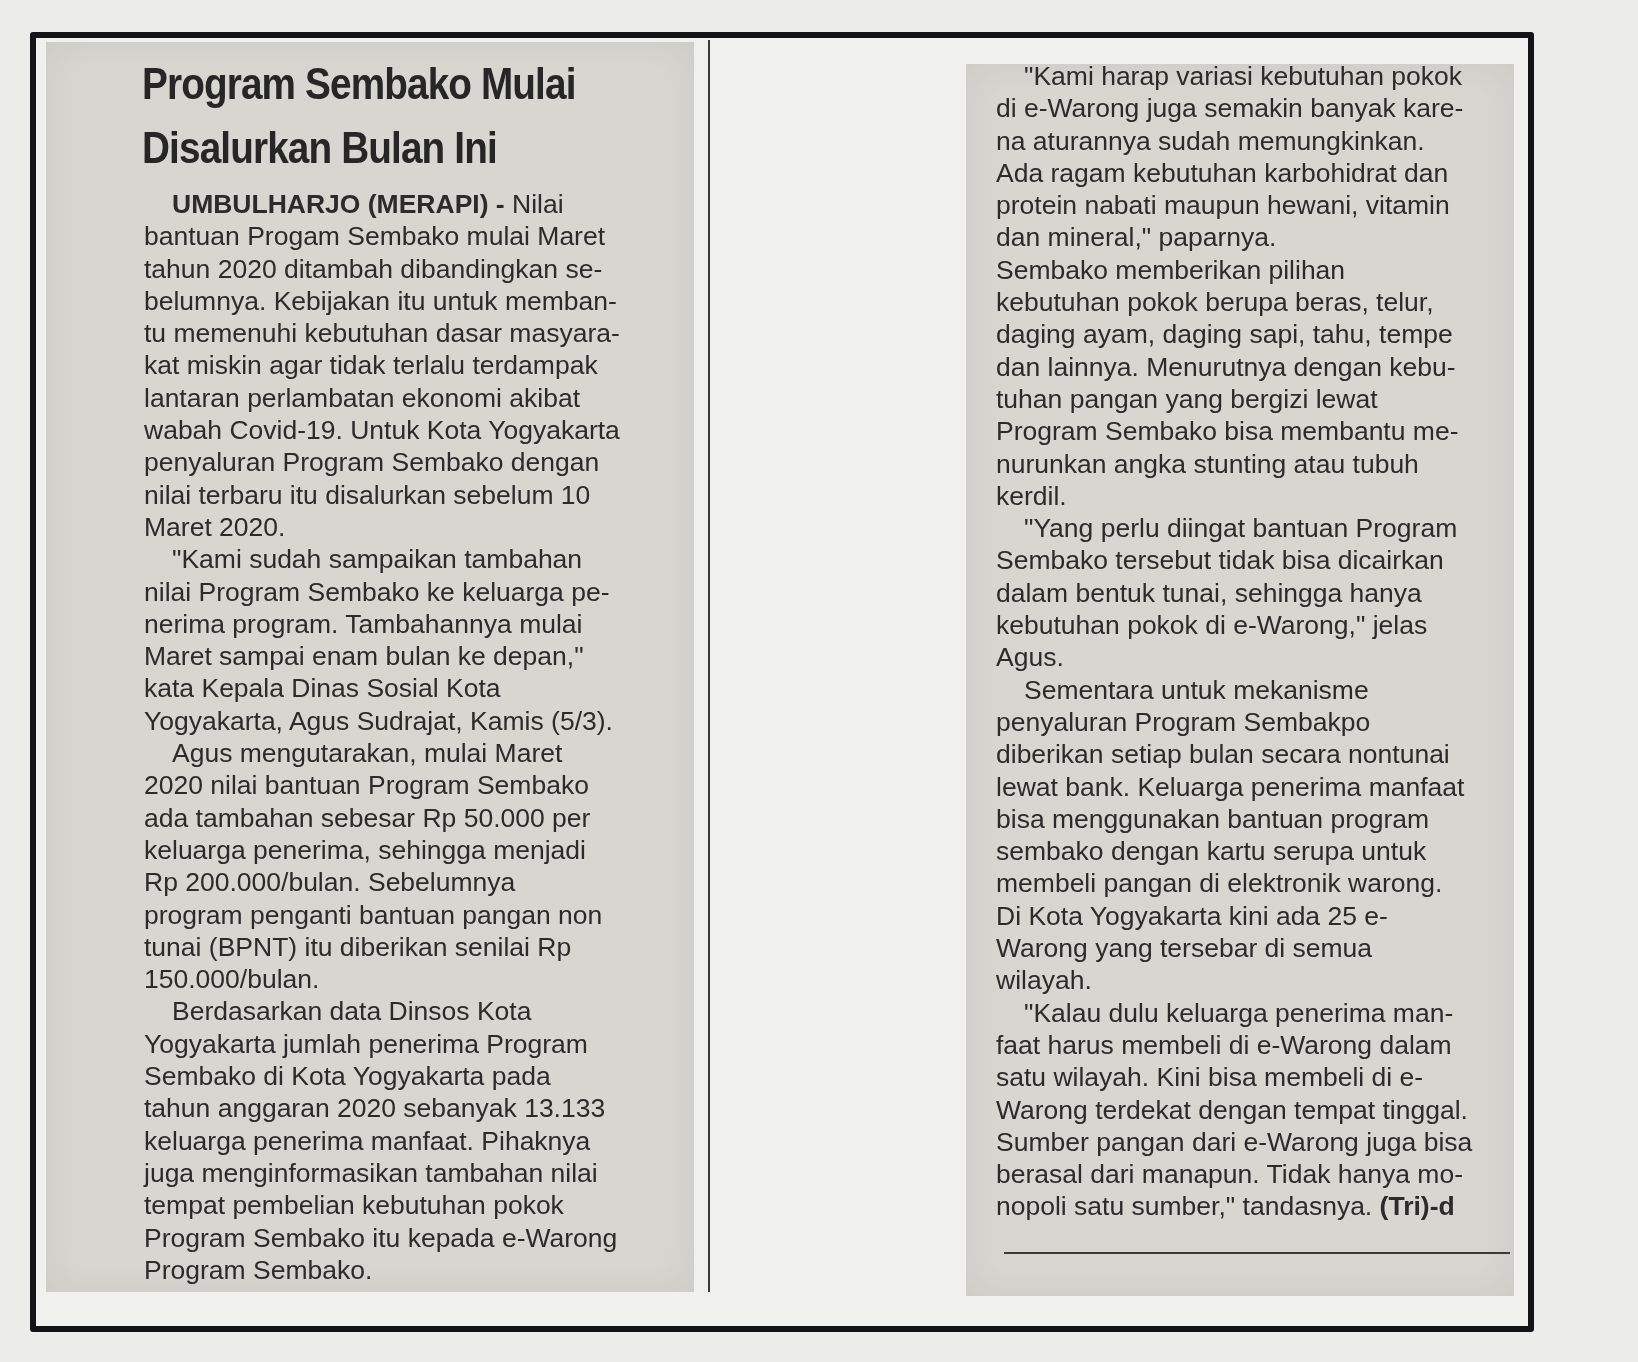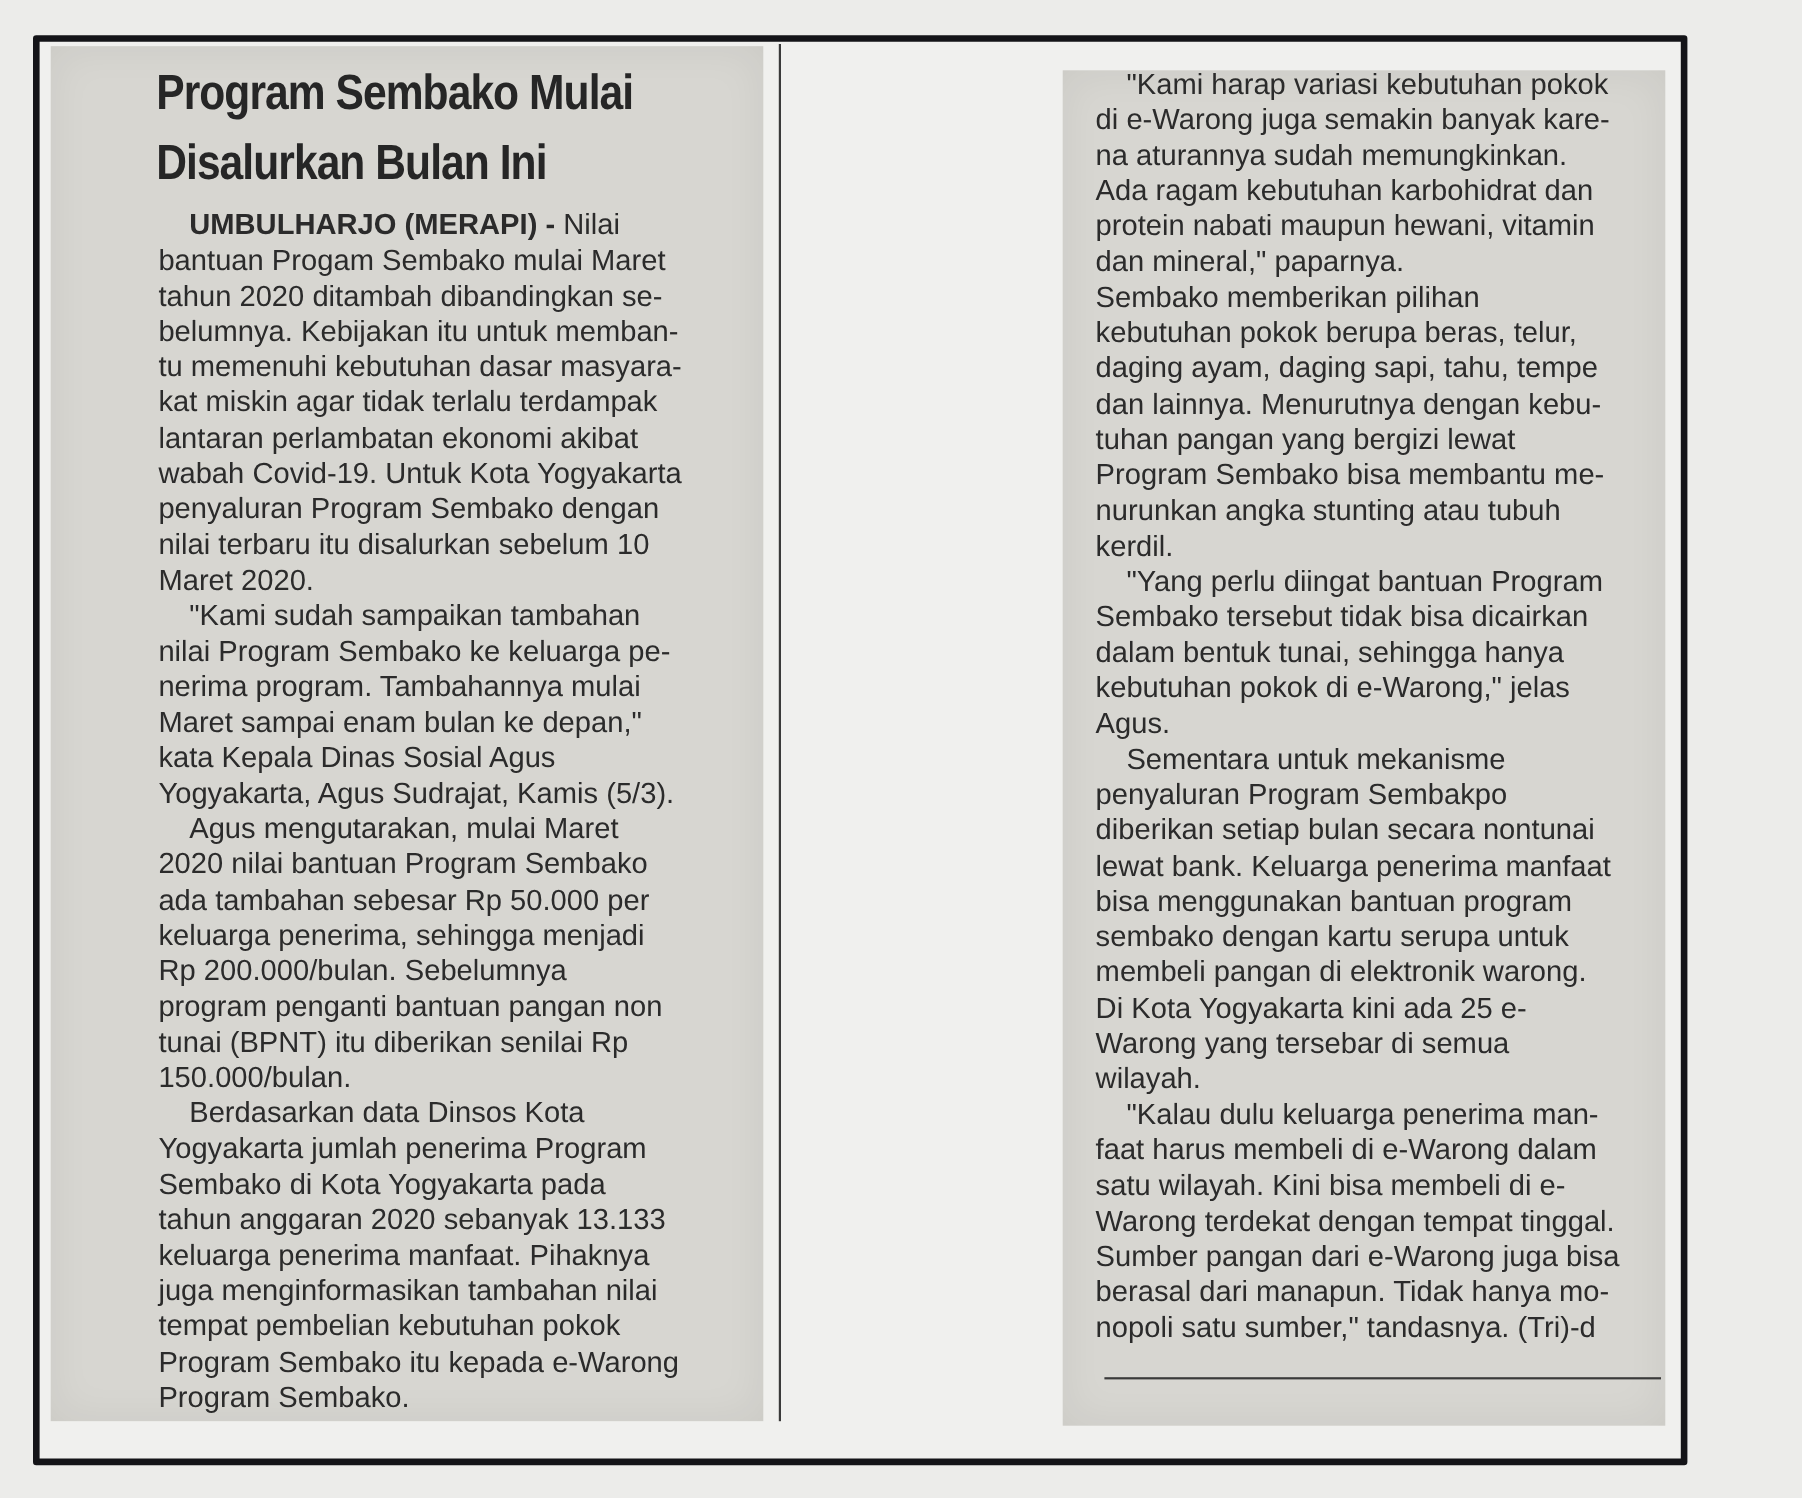--- a/index.html
+++ b/index.html
@@ -45,21 +45,21 @@
       font-family: "Liberation Sans", sans-serif;
       font-weight: bold;
       font-size: 45px;
       line-height: 64px;
       letter-spacing: -1px;
       transform: scaleX(0.86);
       transform-origin: left top;
       color: #262626;
     }
     .dateline { font-weight: bold; text-align: right; }
-    .byline { font-weight: normal; }
+    .byline { font-weight: bold; }
     .underline-rule {
       position: absolute; left: 968px; top: 1214px; width: 506px; height: 2px;
       background: #3a3a3a;
     }
   </style>
 </head>
 <body>
 
 <div class="frame">
   <div class="clip clip-left"></div>
@@ -80,21 +80,21 @@
       <span class="line"><span>kat miskin agar tidak terlalu terdampak</span></span>
       <span class="line"><span>lantaran perlambatan ekonomi akibat</span></span>
       <span class="line"><span>wabah Covid-19. Untuk Kota Yogyakarta</span></span>
       <span class="line"><span>penyaluran Program Sembako dengan</span></span>
       <span class="line"><span>nilai terbaru itu disalurkan sebelum 10</span></span>
       <span class="line"><span>Maret 2020.</span></span>
       <span class="line indent"><span>"Kami sudah sampaikan tambahan</span></span>
       <span class="line"><span>nilai Program Sembako ke keluarga pe-</span></span>
       <span class="line"><span>nerima program. Tambahannya mulai</span></span>
       <span class="line"><span>Maret sampai enam bulan ke depan,"</span></span>
-      <span class="line"><span>kata Kepala Dinas Sosial Agus</span></span>
+      <span class="line"><span>kata Kepala Dinas Sosial Kota</span></span>
       <span class="line"><span>Yogyakarta, Agus Sudrajat, Kamis (5/3).</span></span>
       <span class="line indent"><span>Agus mengutarakan, mulai Maret</span></span>
       <span class="line"><span>2020 nilai bantuan Program Sembako</span></span>
       <span class="line"><span>ada tambahan sebesar Rp 50.000 per</span></span>
       <span class="line"><span>keluarga penerima, sehingga menjadi</span></span>
       <span class="line"><span>Rp 200.000/bulan. Sebelumnya</span></span>
       <span class="line"><span>program penganti bantuan pangan non</span></span>
       <span class="line"><span>tunai (BPNT) itu diberikan senilai Rp</span></span>
       <span class="line"><span>150.000/bulan.</span></span>
       <span class="line indent"><span>Berdasarkan data Dinsos Kota</span></span>

